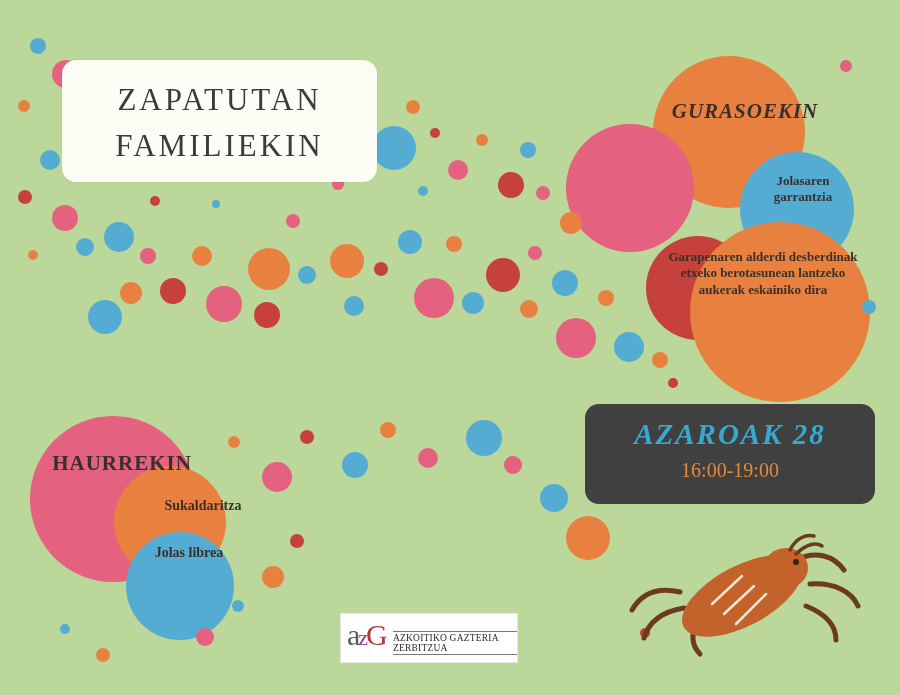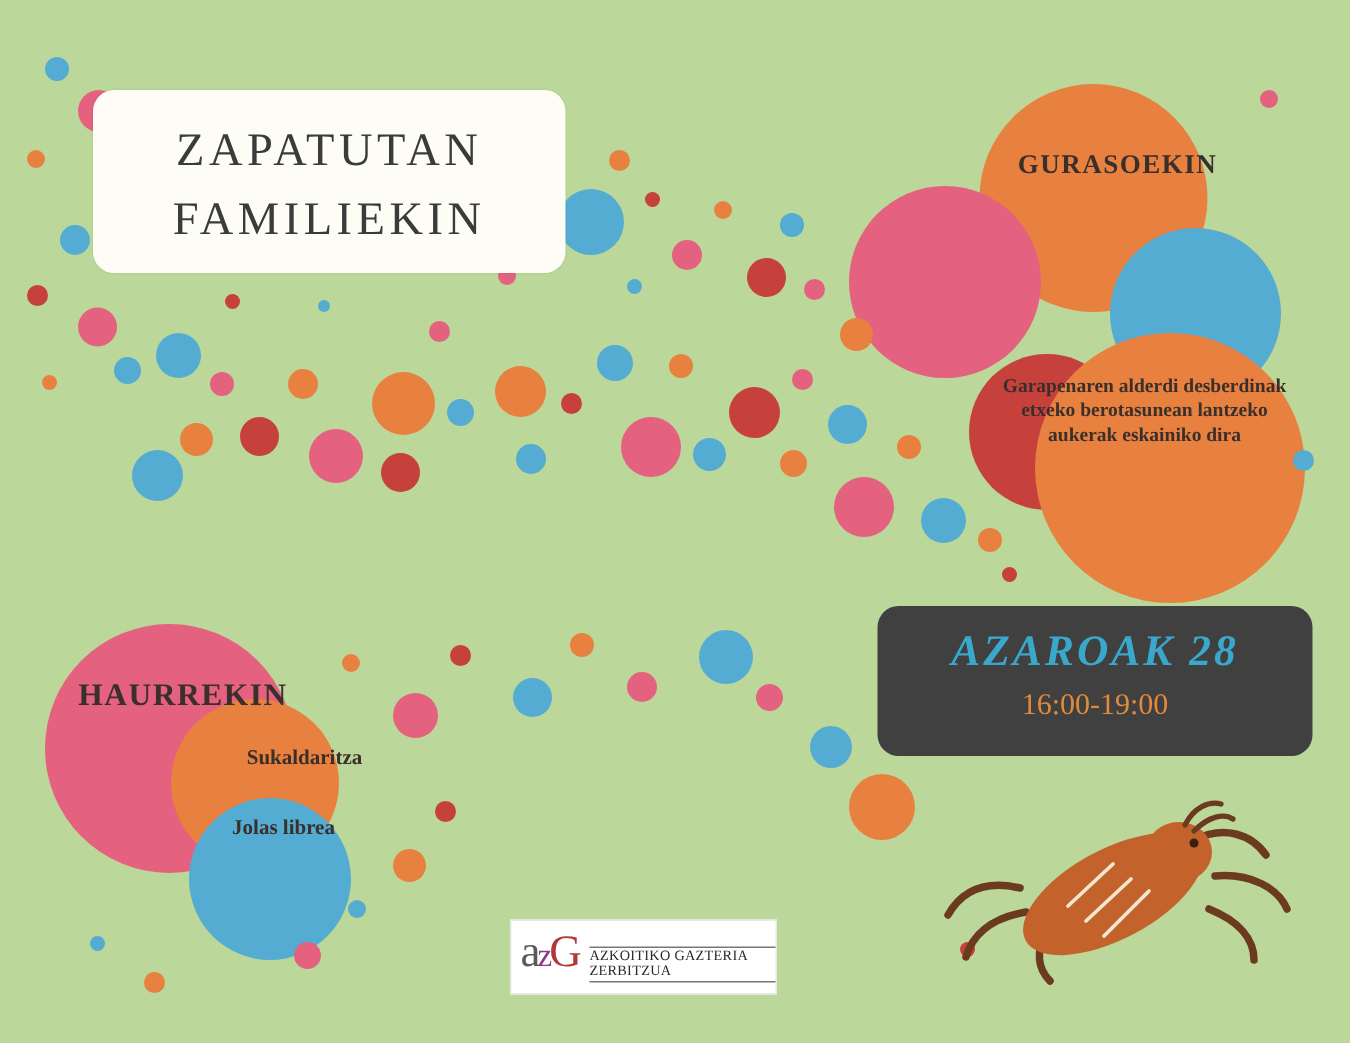--- a/index.html
+++ b/index.html
@@ -81,21 +81,22 @@
     color: #3a2f2a;
     font-family: "Liberation Serif", serif;
     font-weight: bold;
     text-align: center;
     line-height: 1.25;
   }
   .label-gurasoekin {
     left: 660px;
     top: 98px;
     width: 170px;
-    font-size: 18px;
+    font-size: 21px;
+    font-style: italic;
     letter-spacing: 1px;
     color: #3a2f2a;
   }
   .label-haurrekin {
     left: 32px;
     top: 450px;
     width: 180px;
     font-size: 21px;
     letter-spacing: 1px;
   }
@@ -262,20 +263,21 @@
     </div>
 
   <div class="title-card">
     <div class="title-line one">ZAPATUTAN</div>
     <div class="title-line two">FAMILIEKIN</div>
   </div>
 
   <div class="label label-gurasoekin">GURASOEKIN</div>
   <div class="label label-haurrekin">HAURREKIN</div>
 
+  <div class="label label-jolasaren">Jolasaren garrantzia</div>
   <div class="label label-garapen">Garapenaren alderdi desberdinak etxeko berotasunean lantzeko aukerak eskainiko dira</div>
   <div class="label label-sukaldaritza">Sukaldaritza</div>
   <div class="label label-jolaslibrea">Jolas librea</div>
 
   <div class="date-card">
     <div class="date-main">AZAROAK 28</div>
     <div class="date-sub">16:00-19:00</div>
   </div>
 
   <div class="bug">

